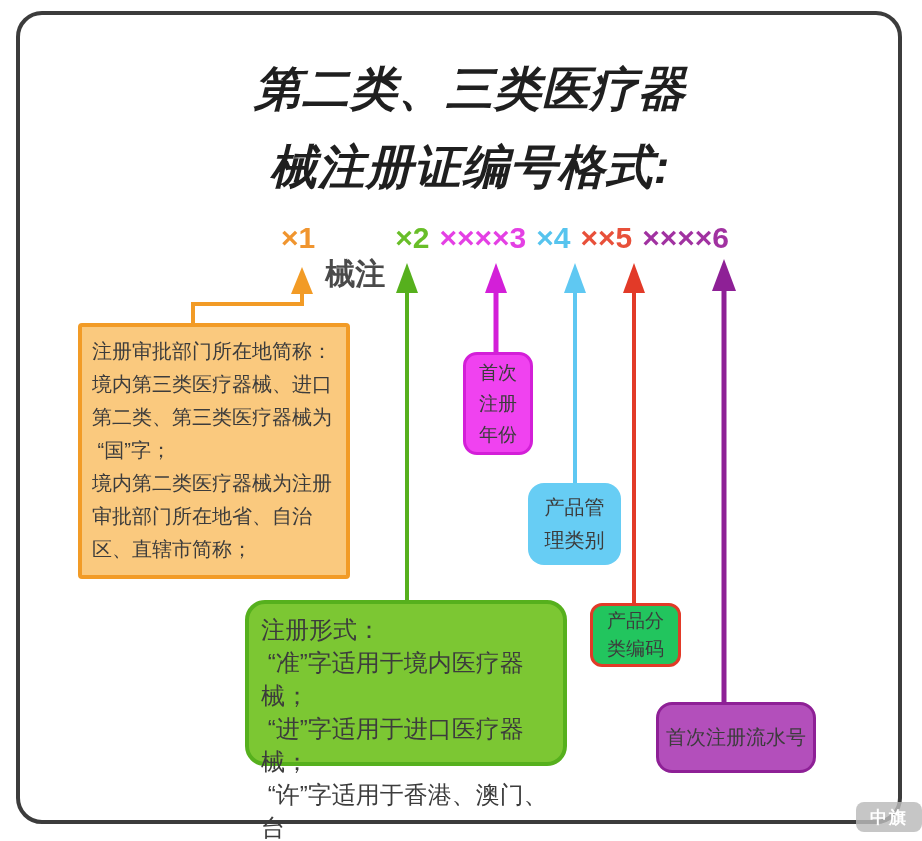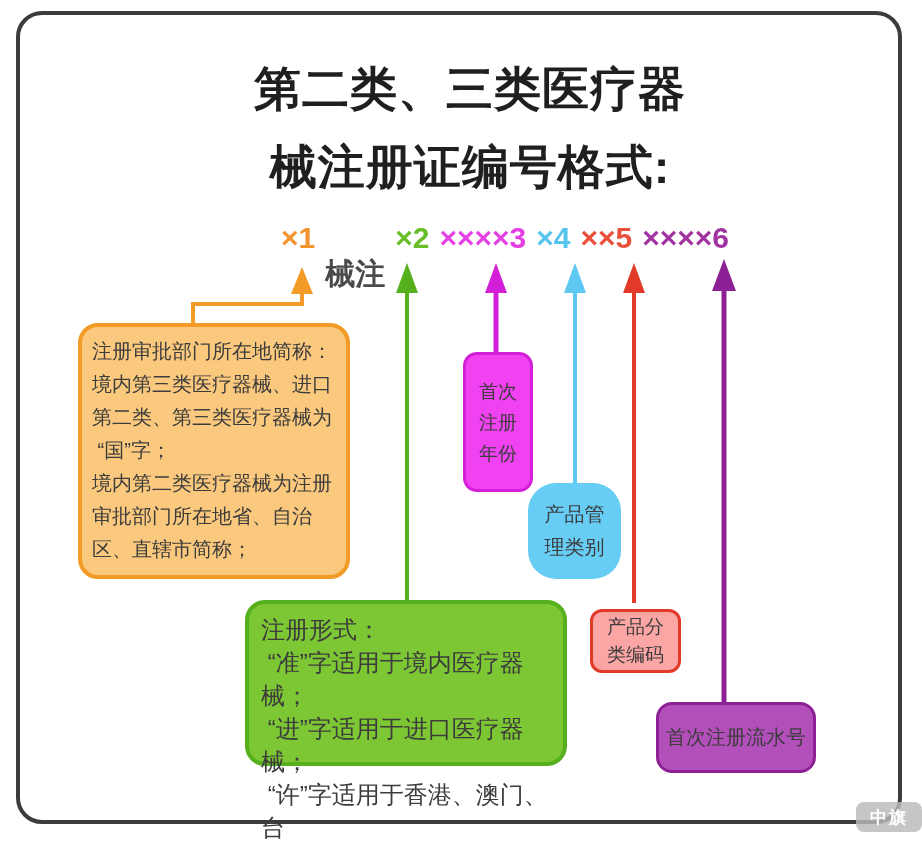--- a/index.html
+++ b/index.html
@@ -25,20 +25,21 @@
   .title {
     position: absolute;
     top: 50px; left: 30px;
     width: 880px;
     text-align: center;
     font-size: 47px;
     font-weight: 900;
     color: #1f1f1f;
     line-height: 78px;
     letter-spacing: 1px;
+    font-style: italic;
   }
   .formula {
     position: absolute;
     left: 281px; top: 221px;
     display: flex;
     gap: 10px;
     font-size: 30px;
     font-weight: bold;
     line-height: 34px;
     white-space: nowrap;
@@ -52,21 +53,21 @@
   .callout {
     position: absolute;
     color: #3c3c3c;
     border-style: solid;
     border-width: 4px;
   }
   .callout .txt { white-space: pre-wrap; }
   .box-orange {
     left: 78px; top: 323px;
     width: 272px; height: 256px;
-    border-radius: 20px;
+    border-radius: 4px;
     padding: 8px 10px;
     font-size: 20px;
     line-height: 33px;
   }
   .box-green {
     left: 245px; top: 600px;
     width: 322px; height: 166px;
     border-radius: 20px;
     padding: 9px 12px;
     font-size: 24px;
@@ -74,29 +75,29 @@
   }
   .box-small {
     display: flex;
     align-items: center;
     justify-content: center;
     text-align: center;
     border-width: 3px;
   }
   .box-magenta {
     left: 463px; top: 352px;
-    width: 70px; height: 140px;
+    width: 70px; height: 103px;
     border-radius: 14px;
     font-size: 19px;
     line-height: 31px;
   }
   .box-blue {
     left: 528px; top: 483px;
-    width: 93px; height: 96px;
-    border-radius: 28px;
+    width: 93px; height: 82px;
+    border-radius: 16px;
     border-width: 0;
     font-size: 20px;
     line-height: 33px;
   }
   .box-red {
     left: 590px; top: 603px;
     width: 91px; height: 64px;
     border-radius: 12px;
     font-size: 19px;
     line-height: 28px;
@@ -200,21 +201,21 @@
     <div class="txt">首次
 注册
 年份</div>
   </div>
 
   <div class="callout box-small box-blue" style="background-color: rgb(103, 205, 244); border-color: rgb(103, 205, 244);">
     <div class="txt">产品管
 理类别</div>
   </div>
 
-  <div class="callout box-small box-red" style="background-color: #fca5a5; border-color: rgb(226, 58, 40); margin-top: 6px;">
+  <div class="callout box-small box-red" style="background-color: #22c55e; border-color: rgb(226, 58, 40);">
     <div class="txt">产品分
 类编码</div>
   </div>
 
   <div class="callout box-small box-purple" style="background-color: rgb(179, 79, 187); border-color: rgb(142, 32, 150);">
     <div class="txt">首次注册流水号</div>
   </div>
 
   <div class="watermark">
     <span>中旗</span>

